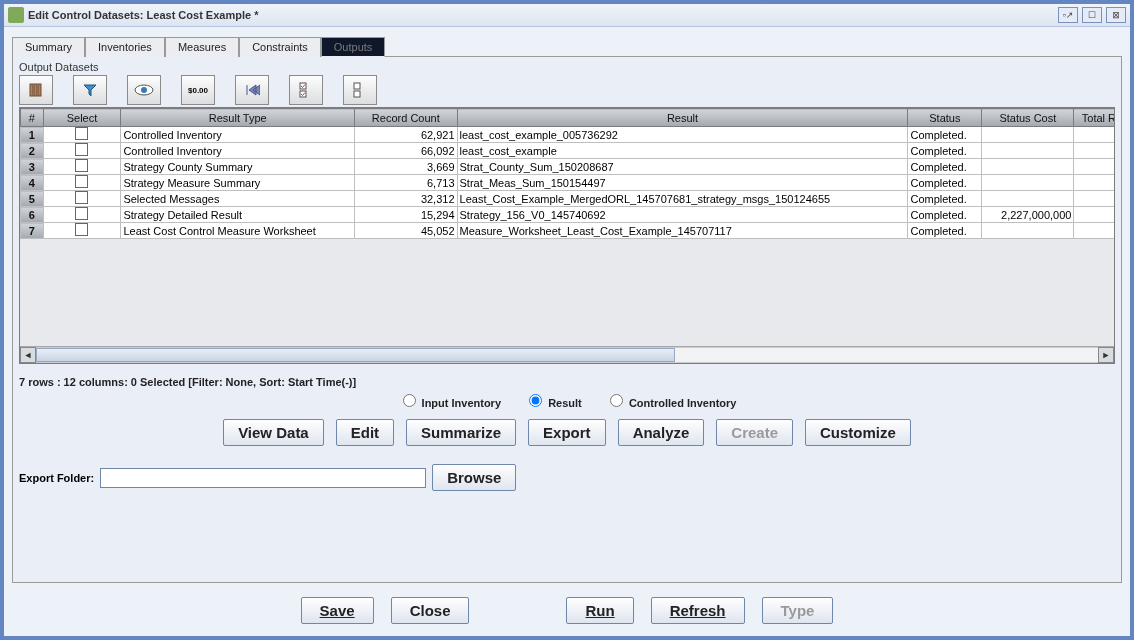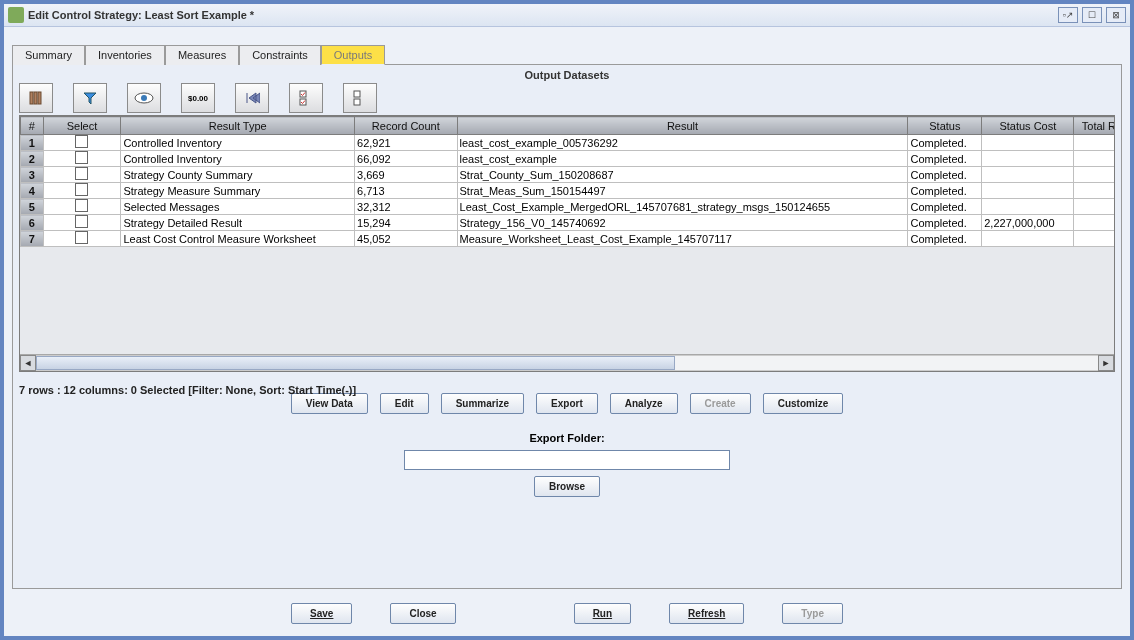--- a/index.html
+++ b/index.html
@@ -41,52 +41,52 @@
   width: 18px; height: 14px;
   border: 1px solid #7a91b8;
   background: #e6ecf7;
   font-size: 9px;
   display:flex;align-items:center;justify-content:center;
   color:#444;
 }
 .body {
   flex:1;
   padding: 10px 8px 0 8px;
-  display:flex;flex-direction:column;margin-top:8px;
+  display:flex;flex-direction:column;
 }
 .tab-row {
   display:flex;
   border-bottom: 1px solid #9a9a9a;
 }
 .tab {
   padding: 3px 12px;
   border: 1px solid #9a9a9a;
   border-bottom: none;
   background: #ecedf0;
   margin-right: 0px;
   margin-bottom:-1px;
   color:#222;
 }
 .tab.active {
-  background: #fde047;
+  background: #0f172a;
   font-weight: normal;
   border-bottom: 1px solid #e9eef7;
   z-index: 2;
   position:relative;
   color: #7a7a7a;
 }
 .panel {
   flex:1;
   border: 1px solid #9a9a9a;
   border-top:none;
   background: #e9eef7;
   padding: 4px 6px 8px 6px;
   display:flex;flex-direction:column;
 }
-.fieldset-label { font-weight:bold; color:#333; margin-bottom:2px;text-align:center; }
+.fieldset-label { font-weight:normal; color:#333; margin-bottom:2px; }
 .toolbar {
   display:flex;
   gap:20px;
   margin-bottom:2px;
 }
 .tool-btn {
   width: 32px; height: 28px;
   border: 1px solid #8b8b8b;
   background: linear-gradient(to bottom, #fdfdfd, #dcdde0);
   display:flex;align-items:center;justify-content:center;
@@ -124,21 +124,21 @@
   white-space:nowrap;
   text-overflow:clip;
 }
 tbody tr td:first-child {
   background: linear-gradient(to bottom, #d1d5db, #a4a8b0);
   text-align:center;
   font-weight:bold;
   color:#111;
 }
 tbody td.chk { text-align:center; }
-tbody td.num { }
+tbody td.num { text-align:right; }
 .table-fill { flex:1; background:#e7e9ed; }
 .hscroll-row {
   height: 16px;
   display:flex;
   background:#e7e9ed;
   border-top:1px solid #a8a8a8;
   align-items:center;
 }
 .hscroll-row .arrow {
   width:14px; height:14px;
@@ -173,53 +173,52 @@
 .btn-row, .btn-row2, .btn-row3 {
   display:flex;
   justify-content:center;
   gap:12px;
   margin-bottom:12px;
 }
 button.std {
   border: 1px solid #6f87aa;
   background: linear-gradient(to bottom, #fefefe, #dfe5ef);
   padding: 4px 14px;
-  font-family:inherit;font-size:10px;font-weight:bold;color:#222;
+  font-family:inherit;font-size:15px;font-weight:bold;color:#222;
   border-radius:2px;
 }
 button.std:disabled { color:#9a9a9a; }
 button.wide { padding: 4px 18px; }
 .export-row {
-  display:flex; justify-content:center; align-items:center; gap:6px;
+  display:flex; align-items:center; gap:6px;
   margin-top: 6px;
-  flex-direction: column;
 }
 .export-row label { font-weight:bold; }
 .export-row input[type=text] {
   width: 320px; height:18px;
   border:1px solid #6f87aa;
   background:#fff;
   padding:0 2px;
 }
 .footer-btns {
-  display:flex;justify-content:center;gap:38px;
+  display:flex;justify-content:center;gap:17px;
   padding: 14px 0 12px 0;
 }
 .chkbox {
   width:11px;height:11px;border:1px solid #666;background:#fff;display:inline-block;
 }
 svg { display:block; }
 </style>
 </head>
 <body>
 
 <div class="window">
   <div class="titlebar">
     <div class="icon"></div>
-    <div class="title">Edit Control Strategy: Least Sort Example *</div>
+    <div class="title">Edit Control Datasets: Least Cost Example *</div>
     <div class="win-controls">
       <div class="win-btn">▫↗</div>
       <div class="win-btn">☐</div>
       <div class="win-btn">⊠</div>
     </div>
   </div>
 
   <div class="body">
     <div class="tab-row">
       <div class="tab">Summary</div>
@@ -375,20 +374,25 @@
           <div class="arrow">◄</div>
           <div class="track">
             <div class="thumb"></div>
           </div>
           <div class="arrow">►</div>
         </div>
       </div>
 
       <div class="status-line">7 rows : 12 columns: 0 Selected [Filter: None, Sort: Start Time(-)]</div>
 
+      <div class="radio-row">
+        <label><input type="radio" name="ot" style=""> <span>Input Inventory</span></label>
+        <label><input type="radio" name="ot" checked="" style=""> <span>Result</span></label>
+        <label><input type="radio" name="ot" style=""> <span>Controlled Inventory</span></label>
+      </div>
 
       <div class="btn-row">
         <button class="std">View Data</button>
         <button class="std">Edit</button>
         <button class="std">Summarize</button>
         <button class="std">Export</button>
         <button class="std">Analyze</button>
         <button class="std" disabled="">Create</button>
         <button class="std">Customize</button>
       </div>

